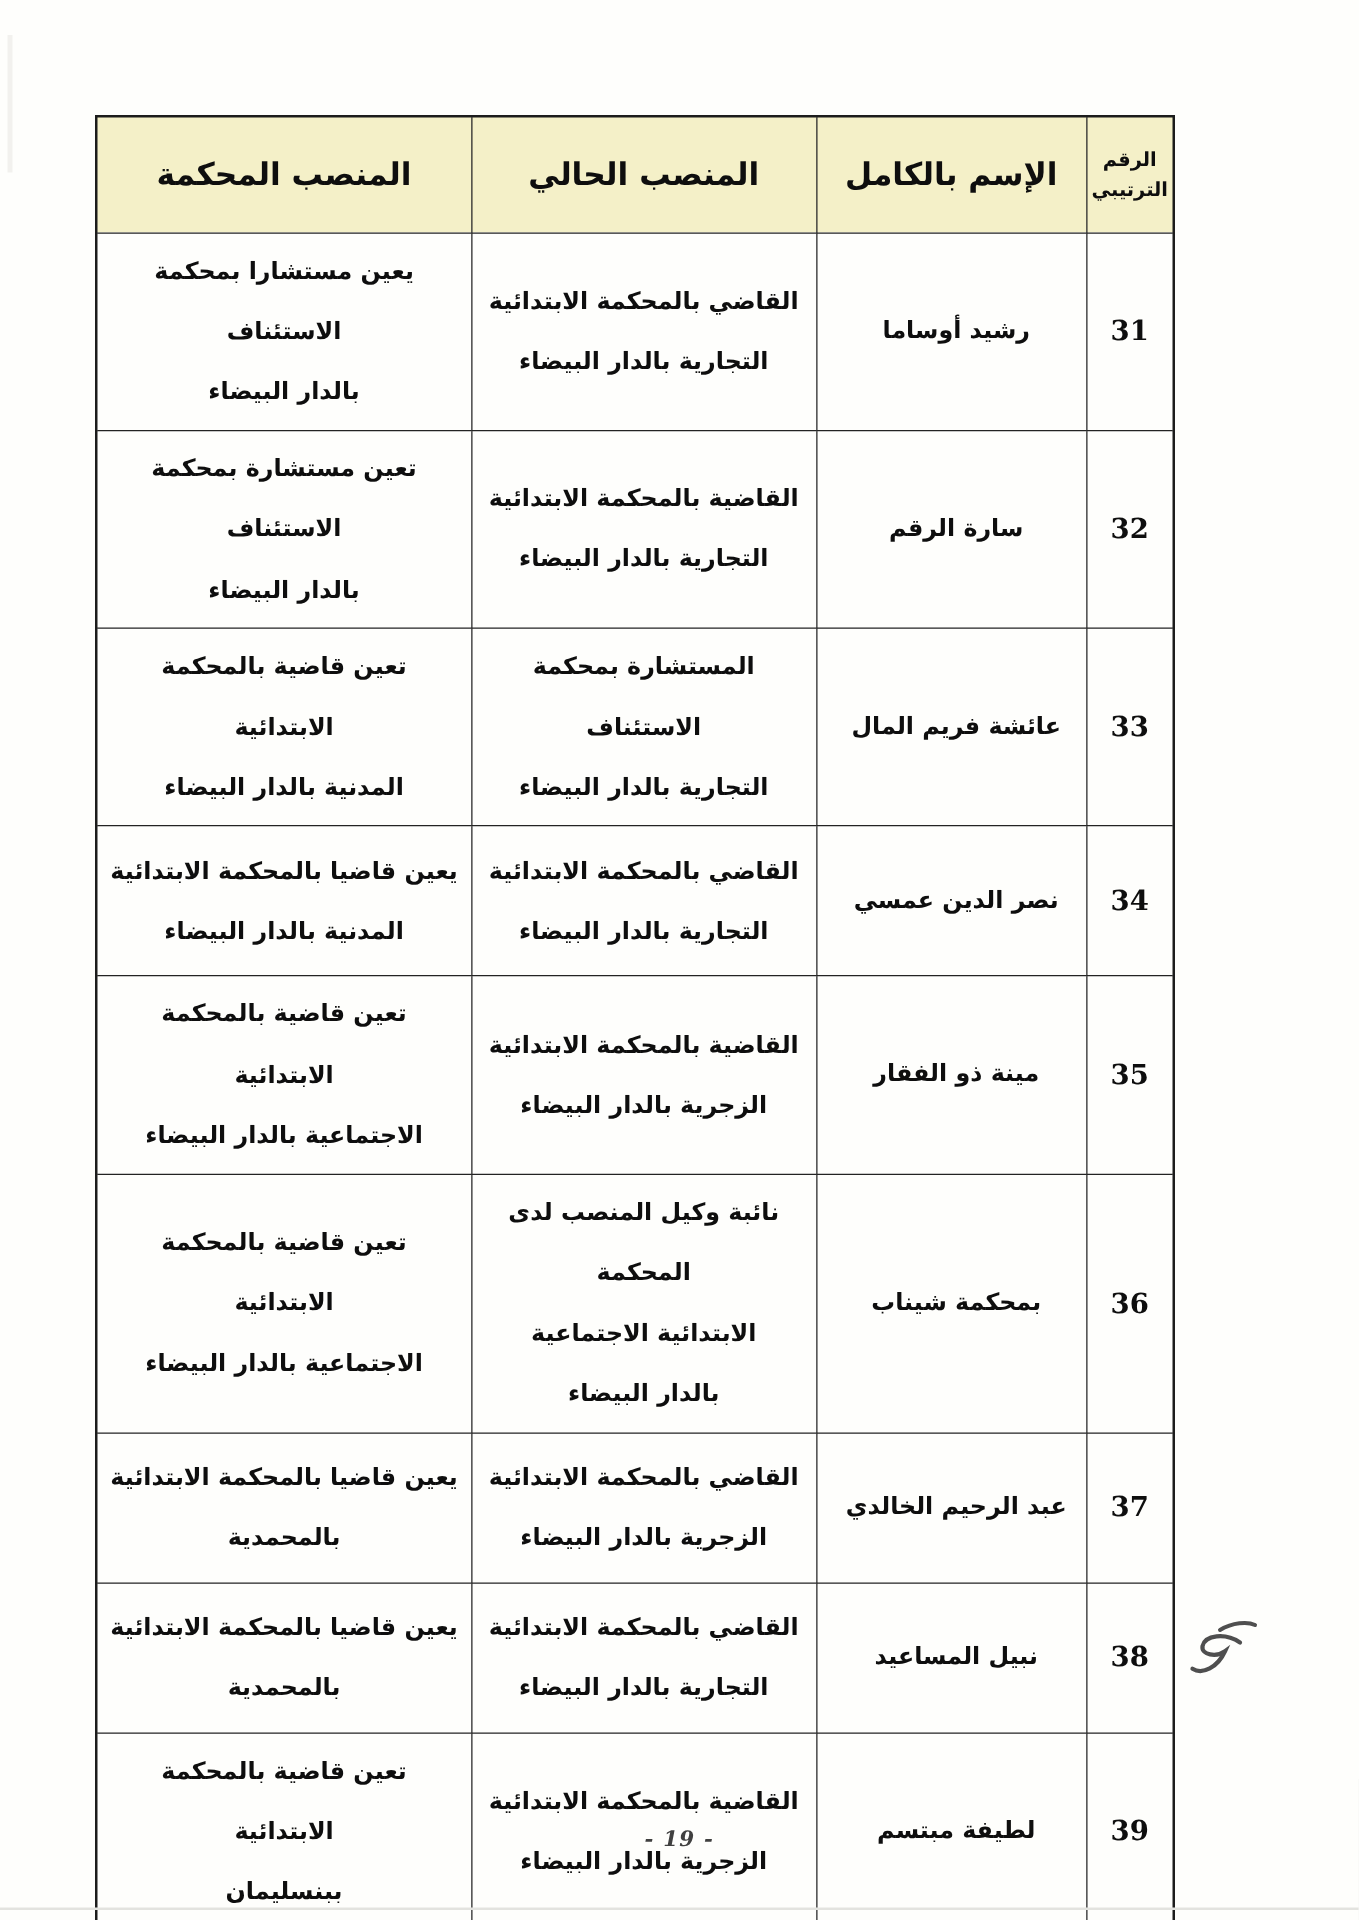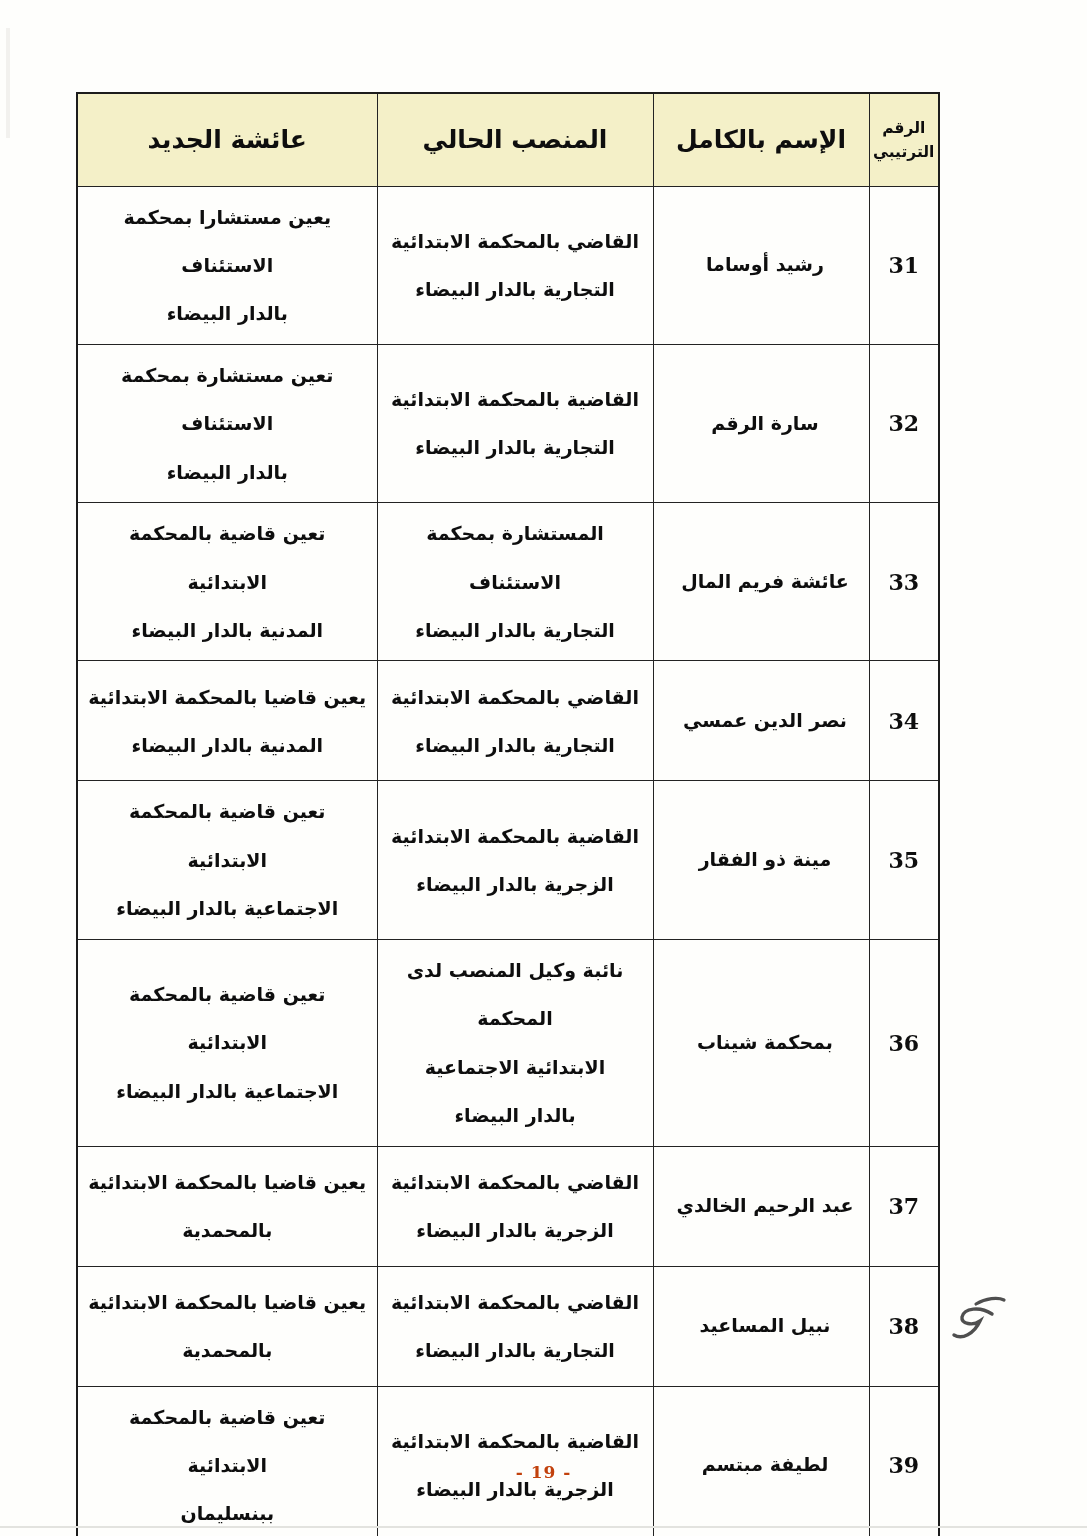--- a/index.html
+++ b/index.html
@@ -69,21 +69,22 @@
 
   .page-number {
     position: absolute;
     left: 0; right: 0;
     top: 1462px;
     text-align: center;
     font-size: 17px;
     font-weight: bold;
     font-family: "DejaVu Serif", serif;
     letter-spacing: 1px;
-    color: #c2410c;
+    color: #404040;
+    font-style: italic;
   }
   .handwritten {
     position: absolute;
     left: 940px;
     top: 1288px;
     width: 80px;
     height: 62px;
   }
   .handwritten svg { width: 100%; height: 100%; }
 </style>
@@ -99,21 +100,21 @@
       <col style="width:216px">
       <col style="width:276px">
       <col style="width:300px">
     </colgroup>
     <thead>
       <tr>
         <th class="col-serial">الرقم
 الترتيبي</th>
         <th class="col-name">الإسم بالكامل</th>
         <th class="col-current">المنصب الحالي</th>
-        <th class="col-new">عائشة الجديد</th>
+        <th class="col-new">المنصب المحكمة</th>
       </tr>
     </thead>
     <tbody>
 
         <tr>
           <td class="serial">31</td>
           <td class="name">رشيد أوساما</td>
           <td class="current">القاضي بالمحكمة الابتدائية
 التجارية بالدار البيضاء</td>
           <td class="new">يعين مستشارا بمحكمة الاستئناف

